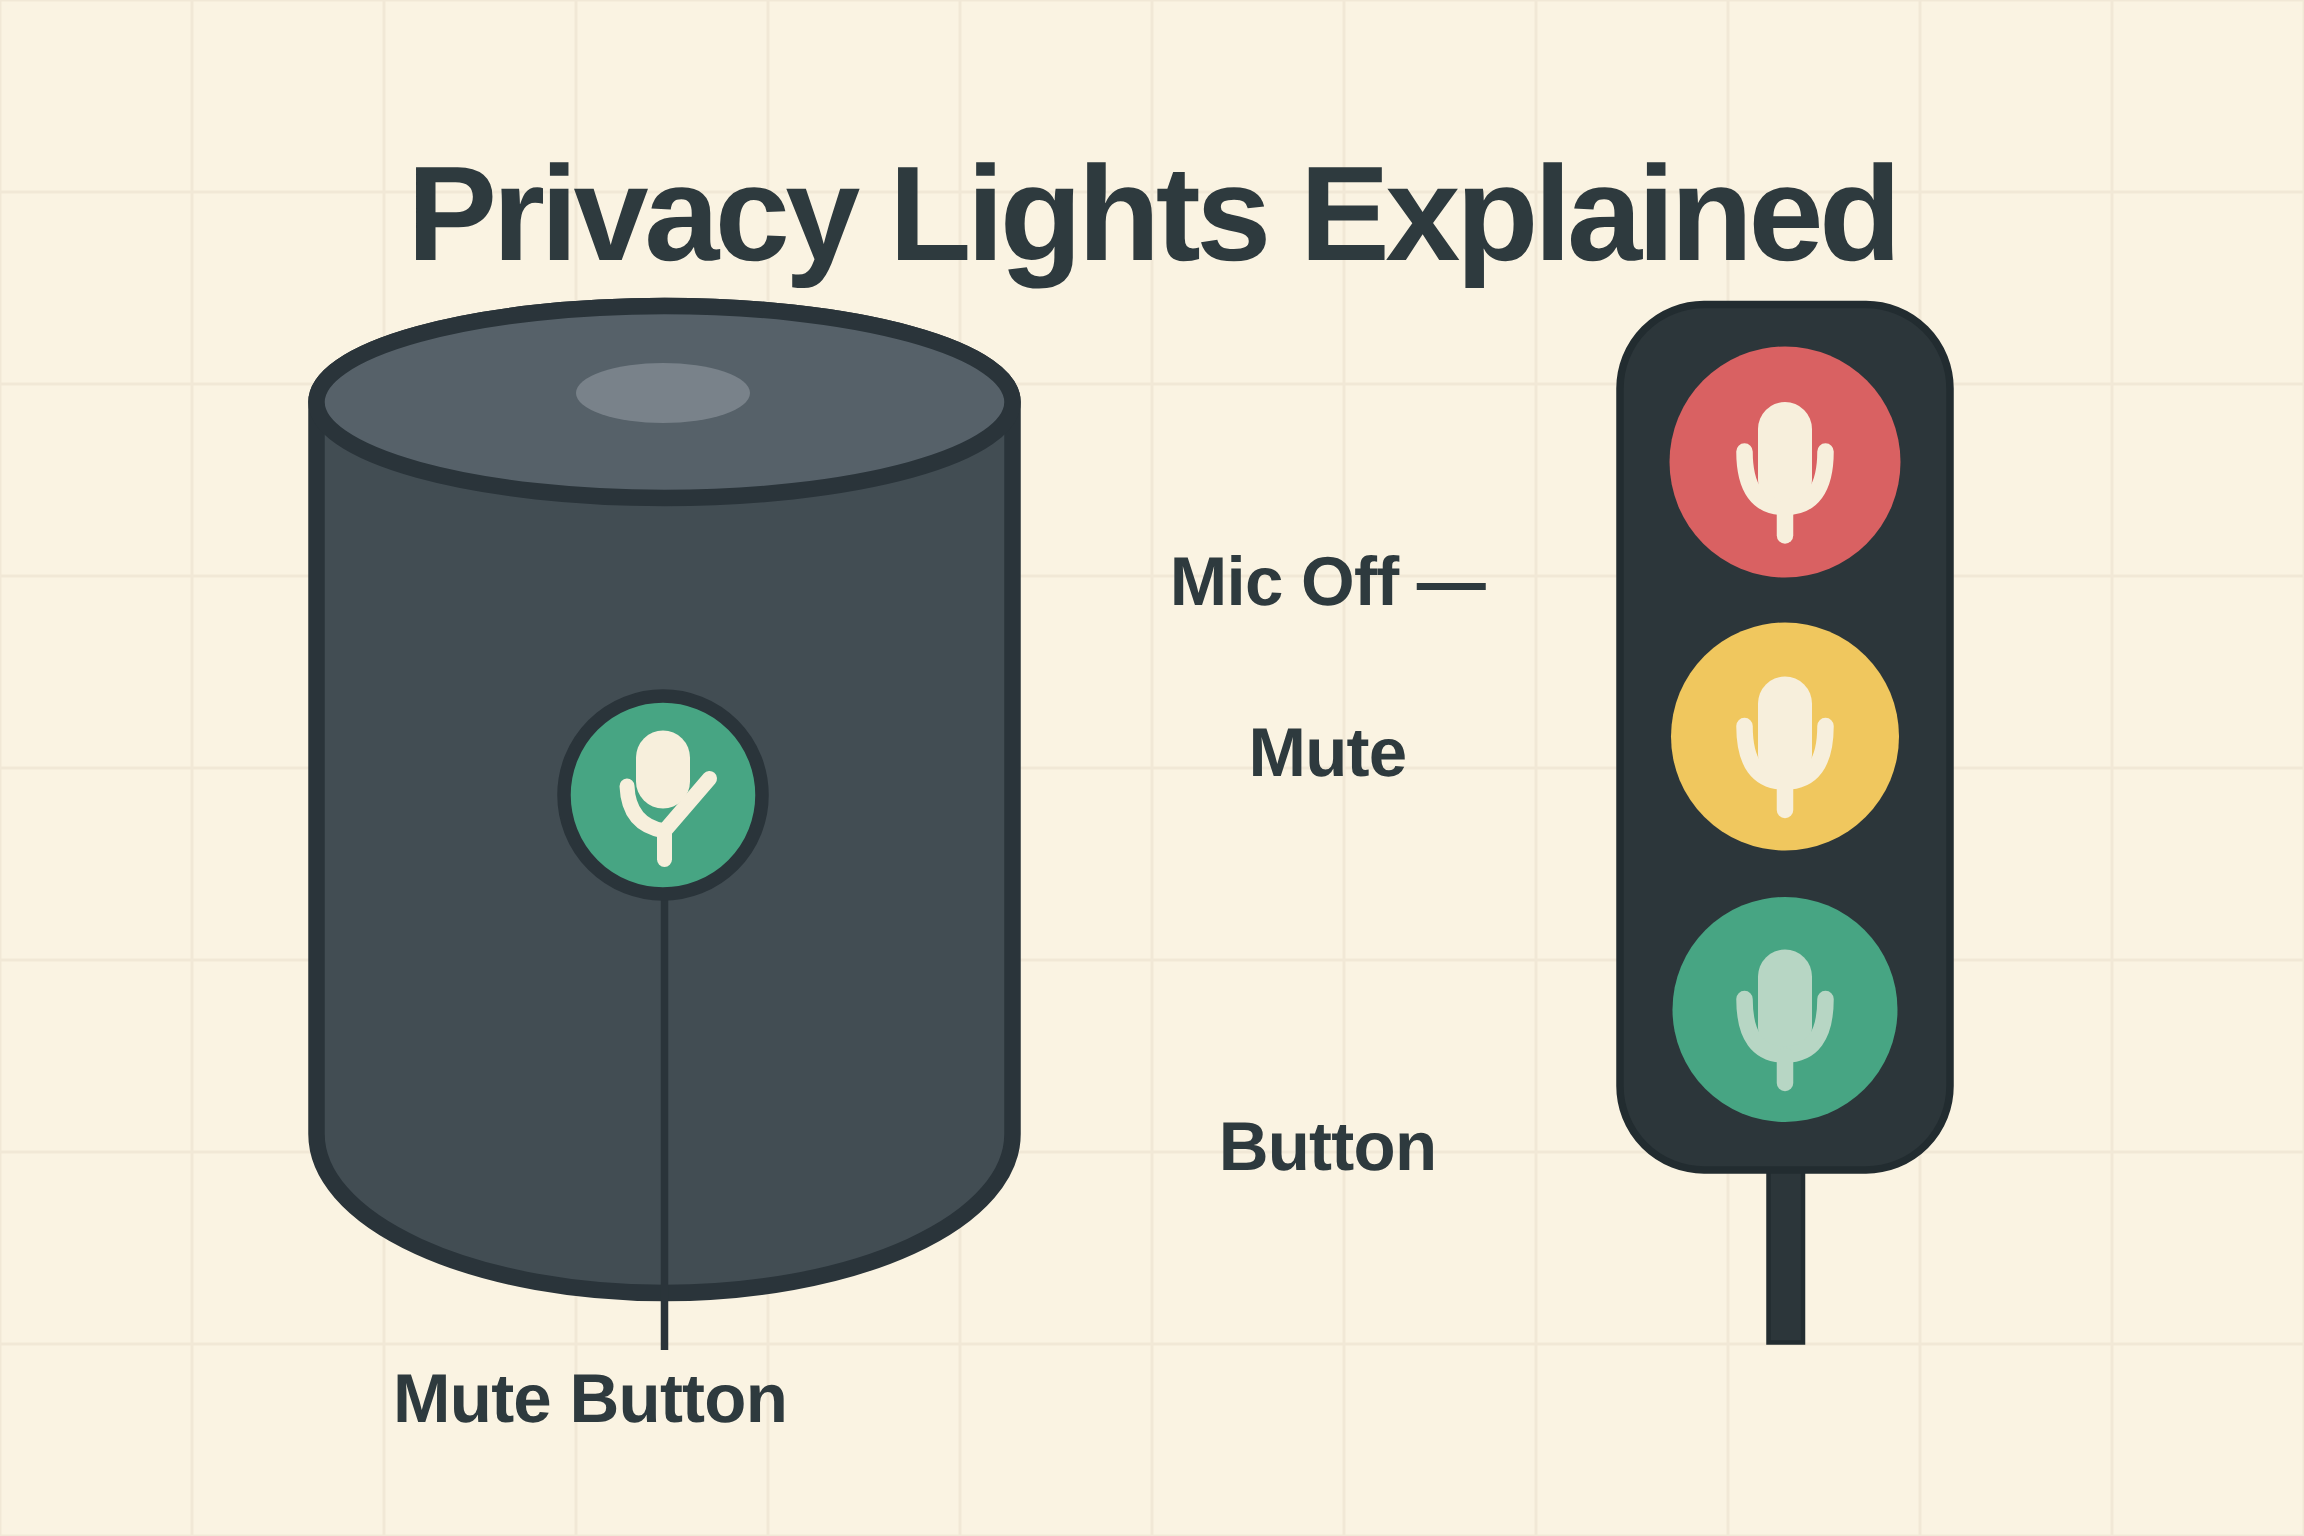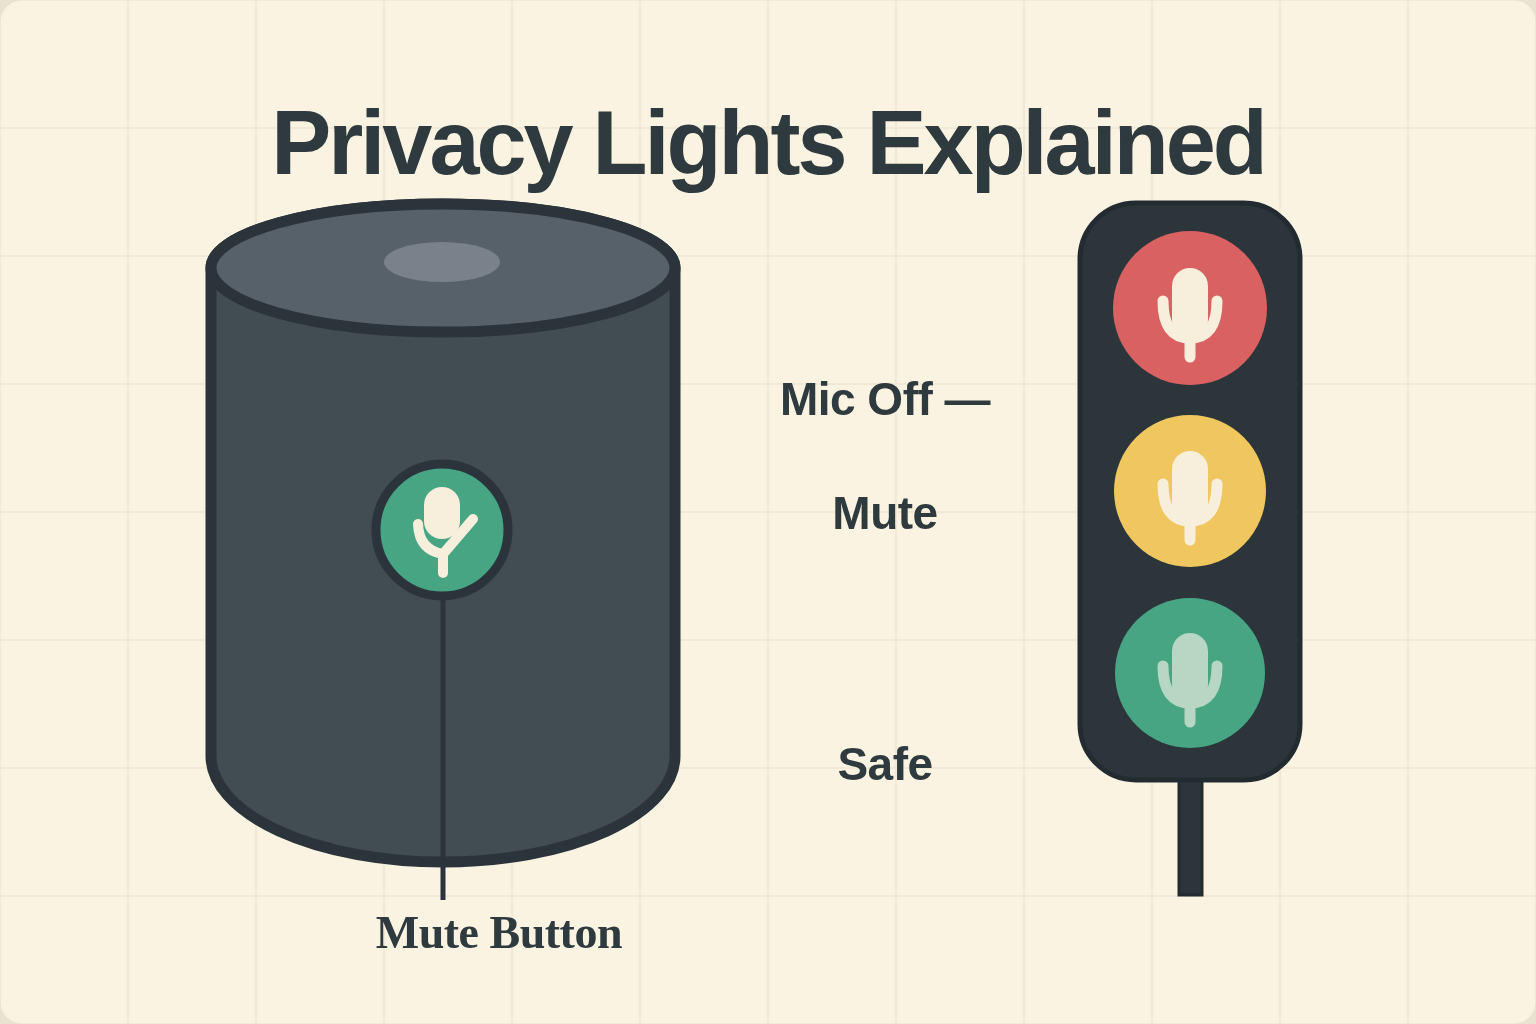--- a/index.html
+++ b/index.html
@@ -15,21 +15,20 @@
     position:relative;
     width:1536px;height:1024px;
     margin:0 auto;
     overflow:hidden;
     background-color:var(--bg);
     background-image:
       linear-gradient(to right, var(--grid-line) 2px, transparent 2px),
       linear-gradient(to bottom, var(--grid-line) 2px, transparent 2px);
     background-size:128px 128px,128px 128px;
     background-position:-1px 0,0 -1px;
-    border-radius:23px;
   }
   .title{
     position:absolute;
     top:38px;left:0;width:100%;
     text-align:center;
     font-size:90px;
     font-weight:bold;
     letter-spacing:-3px;
     line-height:1.0;
     color:var(--ink);
@@ -44,33 +43,32 @@
     position:absolute;
     left:705px;width:360px;
     text-align:center;
     font-size:46px;
     font-weight:bold;
     line-height:57px;
     color:var(--ink);
     letter-spacing:-0.5px;
     white-space:pre-line;
   }
-  .label-micoff{top:314px;}
+  .label-micoff{top:302px;}
   .label-listening{top:528px;}
   .label-ready{top:679px;}
   .mute-label{
     position:absolute;
     left:262px;top:904px;width:360px;
-    text-align:right;
+    text-align:left;
     font-size:46px;
     font-weight:bold;
     line-height:57px;
     letter-spacing:-0.5px;
     color:var(--ink);
-    font-family:Liberation Serif, serif;
   }
 </style>
 </head>
 <body>
 
 <div class="canvas">
 
   <h1 class="title">Privacy Lights Explained</h1>
 
   <div class="speaker-wrap">
@@ -93,21 +91,21 @@
         </g>
       </g>
     </svg>
   </div>
 
   <div class="legend-label label-micoff">
     <span>Mic Off —</span><br>
     <span>Mute</span>
   </div>
   <div class="legend-label label-ready">
-    <span>Safe</span>
+    <span>Button</span>
   </div>
 
   <div class="traffic-wrap">
     <svg width="260" height="710" viewBox="0 0 260 710">
 
       <rect x="109" y="570" width="23" height="127" fill="var(--housing)" stroke="var(--housing-outline)" stroke-width="3"></rect>
 
       <rect x="10" y="5" width="220" height="577" rx="56" fill="var(--housing)" stroke="var(--housing-outline)" stroke-width="5"></rect>
 
       <g>

